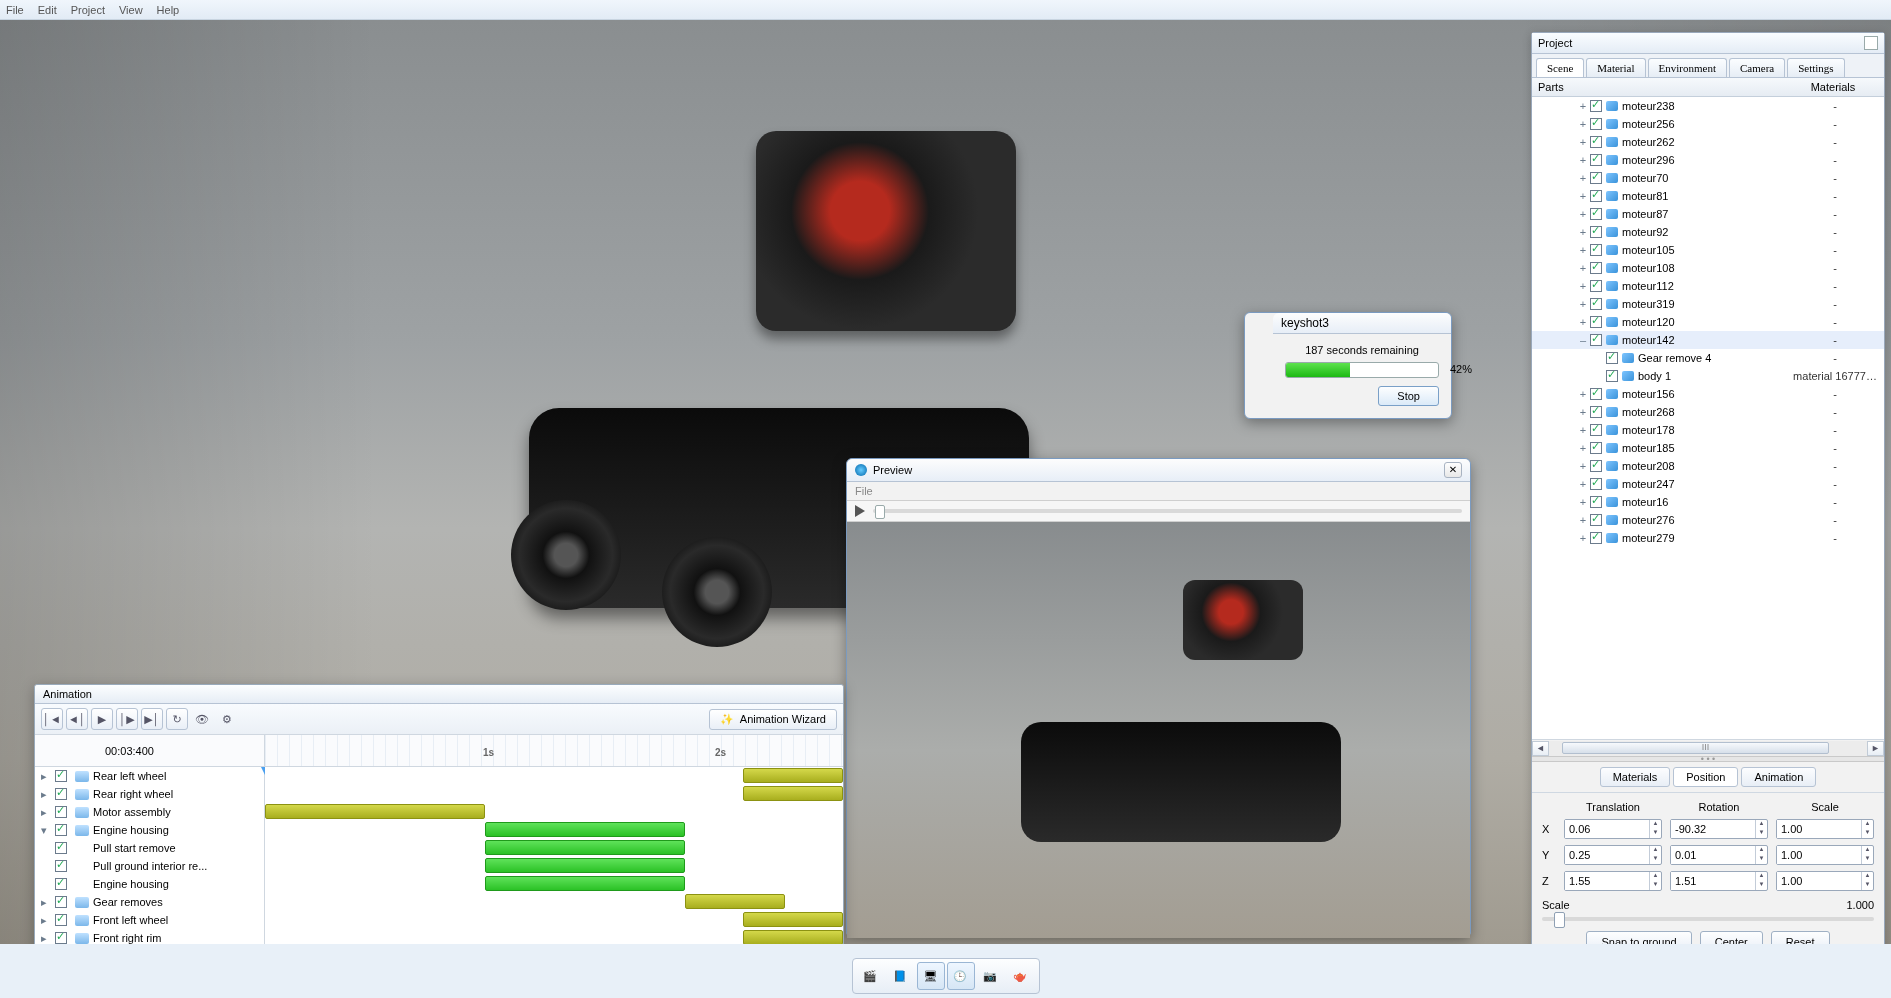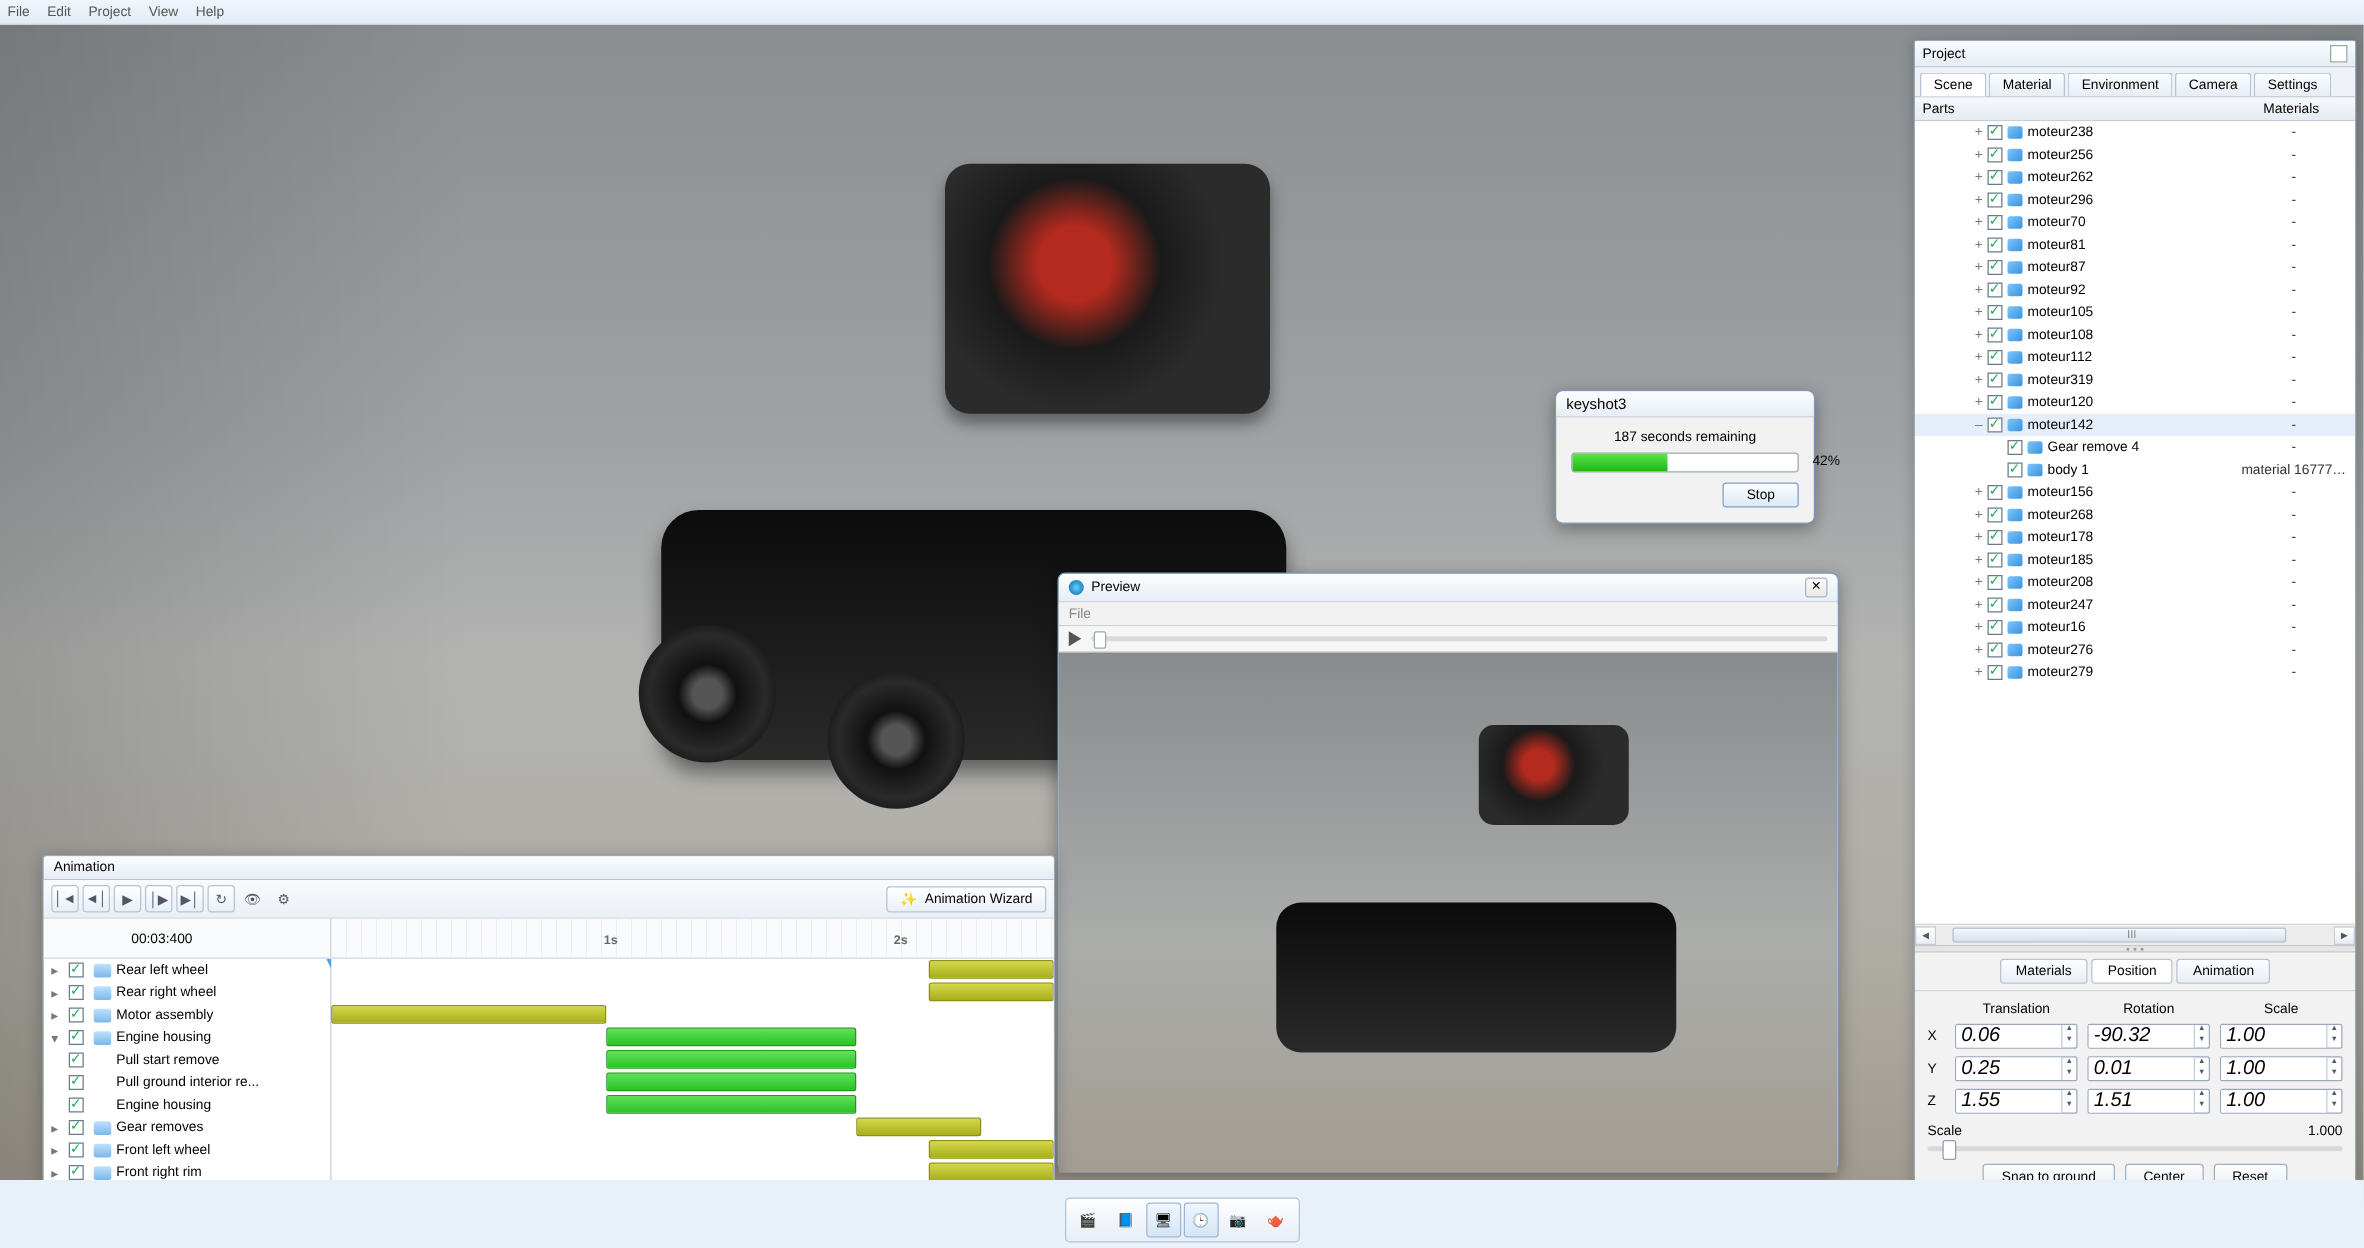--- a/index.html
+++ b/index.html
@@ -14,21 +14,21 @@
 .viewport::before { content:""; position:absolute; inset:0; background: linear-gradient(90deg, rgba(0,0,0,0.15) 0%, rgba(0,0,0,0) 20%, rgba(0,0,0,0) 80%, rgba(0,0,0,0.1) 100%); }
 .floor-shadow { position:absolute; left:38%; top:53%; width:480px; height:80px; background:radial-gradient(ellipse, rgba(0,0,0,0.35), rgba(0,0,0,0) 70%); }
 .model-engine { position:absolute; left:40%; top:12%; width:260px; height:200px; background:radial-gradient(circle at 40% 40%, #b52a1e 15%, #1a1a1a 35%, #2b2b2b 60%); border-radius:20px; filter: drop-shadow(0 8px 6px rgba(0,0,0,.4)); }
 .model-chassis { position:absolute; left:28%; top:42%; width:500px; height:200px; background:linear-gradient(180deg,#0b0b0b,#2a2a2a); border-radius:30px; filter: drop-shadow(0 10px 8px rgba(0,0,0,.45)); }
 .wheel { position:absolute; width:110px; height:110px; background:radial-gradient(circle,#555 15%,#111 30%,#2a2a2a 60%,#000 95%); border-radius:50%; }
 .w1{left:27%;top:52%} .w2{left:35%;top:56%} .w3{left:49%;top:58%} .w4{left:56%;top:54%}
 
 
 .dialog { position:absolute; background:#f2f2f2; border:1px solid #7a9ac0; border-radius:6px; box-shadow:0 4px 14px rgba(0,0,0,.35); }
 .dlg-title { background:linear-gradient(#fdfdfd,#e7eef7); border-bottom:1px solid #b6c3d4; border-radius:6px 6px 0 0; padding:3px 8px; font-size:12px; }
-.progress-dialog { left:1244px; top:312px; width:208px; }
+.progress-dialog { left:1244px; top:312px; width:208px;padding-left:28px; }
 .progress-body { padding:10px 12px 12px; text-align:center; }
 .progressbar { height:16px; border:1px solid #9aa; border-radius:3px; margin:6px 0 8px; background:#fff; position:relative; display:flex; align-items:center; }
 .progressbar .fill { height:100%; background:linear-gradient(#5de24d,#1db914); border-radius:2px 0 0 2px; }
 .progressbar .pct { position:absolute; right:-34px; top:0; }
 .btn { display:inline-block; padding:3px 18px; border:1px solid #7aa0c8; border-radius:3px; background:linear-gradient(#fdfeff,#dbeaf8); cursor:default; }
 
 
 .preview { left:846px; top:458px; width:625px; height:480px; }
 .preview .dlg-title { display:flex; justify-content:space-between; align-items:center; }
 .close-x { width:18px; height:16px; border:1px solid #a8b3c2; border-radius:3px; background:linear-gradient(#fefefe,#e8e8e8); text-align:center; font-size:10px; line-height:14px; }
@@ -40,21 +40,21 @@
 .preview-img { flex:1; background:linear-gradient(180deg,#888c8e 0%,#abadab 55%,#a39d92 100%); position:relative; }
 .preview-img .mini-engine { position:absolute; left:54%; top:14%; width:120px; height:80px; background:radial-gradient(circle at 40% 40%, #b52a1e 14%, #1a1a1a 34%, #2b2b2b 60%); border-radius:12px; }
 .preview-img .mini-chassis { position:absolute; left:28%; top:48%; width:320px; height:120px; background:linear-gradient(180deg,#0b0b0b,#2a2a2a); border-radius:20px; }
 .preview-col { display:flex; flex-direction:column; height:calc(100% - 22px); }
 
 
 .project { position:absolute; right:6px; top:32px; width:354px; height:930px; background:#f2f2f2; border:1px solid #99a8bb; border-radius:3px; display:flex; flex-direction:column; box-shadow:0 2px 10px rgba(0,0,0,.2);}
 .project .hdr { background:linear-gradient(#fafdff,#e4ecf5); border-bottom:1px solid #b6c3d4; padding:3px 6px; display:flex; justify-content:space-between; align-items:center; }
 .pin { width:14px; height:14px; border:1px solid #9aa; background:#fff; }
 .tabs { display:flex; gap:2px; padding:4px 4px 0; border-bottom:1px solid #b6c3d4; background:#eef2f7; }
-.tab { padding:3px 10px; border:1px solid #b6c3d4; border-bottom:none; border-radius:3px 3px 0 0; background:linear-gradient(#fbfdff,#e6edf5); }
+.tab { padding:3px 10px; border:1px solid #b6c3d4; border-bottom:none; border-radius:3px 3px 0 0; background:linear-gradient(#fbfdff,#e6edf5);font-family:Liberation Serif, serif; }
 .tab.active { background:#fff; font-weight:400; }
 .linkish { padding:6px 8px; color:#1a1a1a; border-bottom:1px solid #d4dce5; background:#fbfcfe; }
 .tree-head { display:flex; background:linear-gradient(#f6f9fc,#e6ecf3); border-bottom:1px solid #c4cfdb; padding:3px 6px; font-weight:400; }
 .tree-head .th-parts { flex:1; text-align:left; }
 .tree-head .th-mat { width:90px; text-align:center; }
 .tree { flex:1; overflow-y:auto; overflow-x:auto; background:#fff; }
 .tree-row { display:flex; align-items:center; height:18px; padding:0 4px; white-space:nowrap; }
 .tree-row.sel { background:#e6eefb; }
 .exp { width:10px; text-align:center; color:#6b7b8c; margin-right:2px; }
 .cb { width:12px; height:12px; border:1px solid #6b7b8c; background:#fff; margin-right:4px; position:relative; }
@@ -67,21 +67,21 @@
 .splitter { height:6px; background:#e6e6e6; border-top:1px solid #c9c9c9; border-bottom:1px solid #c9c9c9; text-align:center; color:#999; font-size:9px; line-height:5px; }
 .subtabs { display:flex; justify-content:center; gap:3px; padding:5px 0; border-bottom:1px solid #cfd8e2; }
 .subtab { padding:3px 12px; border:1px solid #b6c3d4; border-radius:3px; background:linear-gradient(#fcfdff,#e8eef6); }
 .subtab.active { background:#fff; }
 .transform { padding:8px 10px; }
 .transform .row { display:flex; align-items:center; gap:8px; margin-bottom:6px; }
 .transform .hdrrow { display:flex; gap:8px; margin-bottom:6px; padding-left:22px; }
 .transform .hdrrow span { flex:1; text-align:center; }
 .axis-lbl { width:14px; }
 .spin { flex:1; display:flex; border:1px solid #9aa8ba; border-radius:2px; background:#fff; height:20px; }
-.spin input { border:none; width:100%; padding:0 4px; font-size:16px; outline:none;font-style:italic; }
+.spin input { border:none; width:100%; padding:0 4px; font-size:11px; outline:none; }
 .spin .arrows { width:14px; border-left:1px solid #c3ccd8; display:flex; flex-direction:column; }
 .spin .arrows div { flex:1; font-size:6px; text-align:center; color:#556; }
 .scale-slider { height:4px; background:#d9d9d9; position:relative; margin:4px 0 10px; border-radius:2px; }
 .scale-slider::after { content:""; position:absolute; left:12px; top:-5px; width:9px; height:14px; background:#fff; border:1px solid #8fa0b4; border-radius:2px; }
 .btnrow { display:flex; justify-content:center; gap:8px; margin-top:8px; }
 .btn2 { padding:4px 14px; border:1px solid #9fb0c4; border-radius:3px; background:linear-gradient(#fdfeff,#e8eef6); }
 
 
 .anim { position:absolute; left:34px; top:684px; width:810px; height:300px; background:#f2f2f2; border:1px solid #9ab; border-radius:3px; box-shadow:0 3px 14px rgba(0,0,0,.25); display:flex; flex-direction:column; }
 .anim .hdr { background:linear-gradient(#fcfeff,#e6edf5); border-bottom:1px solid #b6c3d4; border-radius:3px 3px 0 0; padding:3px 8px; }

